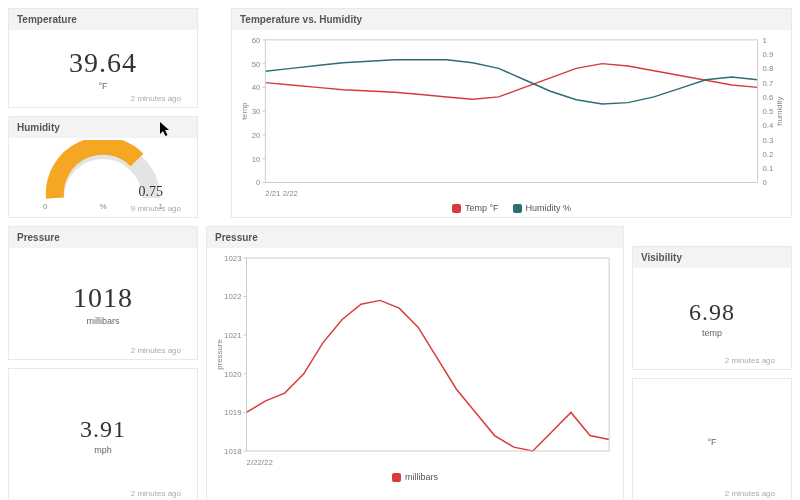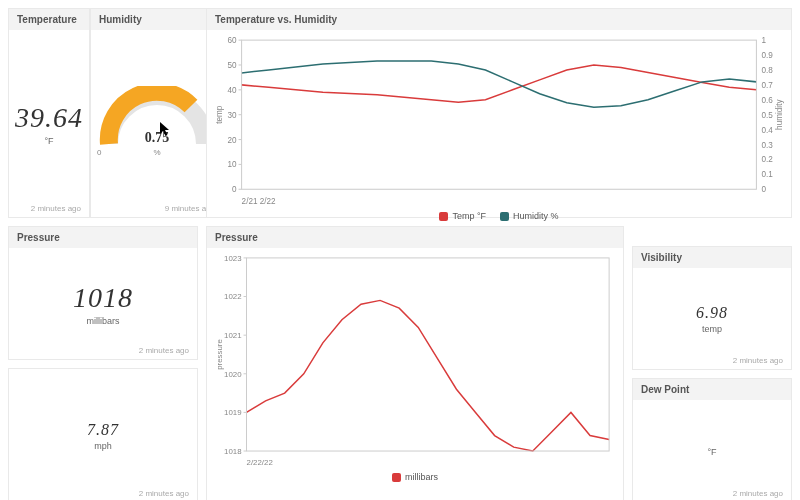--- a/index.html
+++ b/index.html
@@ -1,28 +1,28 @@
 <!DOCTYPE html>
 <html><head>
 <meta charset="utf-8">
 <style>
   * { box-sizing: border-box; margin: 0; padding: 0; }
   body { font-family: -apple-system, "Segoe UI", Arial, sans-serif; background: #fff; width: 800px; height: 500px; overflow: hidden; }
   .dash { display: grid; grid-template-columns: 190px 1fr 160px; grid-template-rows: 210px 1fr; gap: 8px; padding: 8px; width: 800px; height: 500px; }
   .panel { background: #fff; border: 1px solid #e9e9e9; display: flex; flex-direction: column; position: relative; }
   .panel-header { background: #f3f3f3; padding: 5px 8px; font-size: 10px; color: #555; font-weight: 600; }
   .panel-body { flex: 1; display: flex; flex-direction: column; align-items: center; justify-content: center; padding: 6px; position: relative; }
-  .big-num { font-family: Georgia, 'Times New Roman', serif; font-weight: 400; font-size: 28px; color: #333; letter-spacing: 1px; font-style: italic; }
-  .big-num.smallish { font-size: 16px; }
+  .big-num { font-family: Georgia, 'Times New Roman', serif; font-weight: 400; font-size: 28px; color: #333; letter-spacing: 1px; }
+  .big-num.smallish { font-size: 24px; }
   .unit { font-size: 9px; color: #666; margin-top: 2px; }
-  .ts { position: absolute; right: 8px; bottom: 4px; font-size: 8px; color: #aaa; }
-  .left-top { display: flex; flex-direction: row; height: 100%; }
+  .ts { position: absolute; right: 16px; bottom: 4px; font-size: 8px; color: #aaa; }
+  .left-top { display: flex; flex-direction: column; gap: 8px; height: 100%; }
   .left-top .panel { flex: 1; }
   .gauge-wrap { position: relative; width: 120px; height: 60px; }
-  .gauge-val { position: absolute; width: 100%; text-align: center; bottom: 0; font-family: Georgia, serif; font-size: 14px; font-weight: 700; color: #333; }
+  .gauge-val { position: absolute; width: 100%; text-align: right; bottom: 0; font-family: Georgia, serif; font-size: 14px; font-weight: 400; color: #333; }
   .gauge-scale { display: flex; justify-content: space-between; width: 120px; font-size: 8px; color: #888; margin-top: 2px; }
   .chart-wrap { flex: 1; width: 100%; position: relative; }
   svg { display: block; }
   .axis { font-size: 8px; fill: #888; }
   .series-temp { stroke: #d93b3b; stroke-width: 1.5; fill: none; }
   .series-hum  { stroke: #2c6e71; stroke-width: 1.5; fill: none; }
   .series-press{ stroke: #d93b3b; stroke-width: 1.5; fill: none; }
   .legend { display: flex; justify-content: center; gap: 14px; font-size: 9px; color: #555; padding: 3px 0 20px; }
   .legend .sw { display: inline-block; width: 9px; height: 9px; border-radius: 2px; margin-right: 4px; vertical-align: middle; }
   .axis-line { stroke: #ccc; stroke-width: 1; }
@@ -63,21 +63,21 @@
         <div class="gauge-scale">
           <span>0</span>
           <span>%</span>
           <span>1</span>
         </div>
         <div class="ts">9 minutes ago</div>
       </div>
     </div>
   </div>
 
-  <div class="panel" style="grid-column: 2 / span 2;">
+  <div class="panel" style="grid-column: 2 / span 2; margin-left: 25px;">
     <div class="panel-header">Temperature vs. Humidity</div>
     <div class="panel-body" style="padding:4px 6px 0 6px;">
       <div class="chart-wrap">
         <svg id="chart1" width="100%" height="100%" viewBox="0 0 560 170" preserveAspectRatio="none">
             <line class="axis-line" x1="28" y1="152" x2="25" y2="152"></line>
             <text class="axis" x="23" y="155" text-anchor="end">0</text>
             <line class="axis-line" x1="28" y1="127.66666666666667" x2="25" y2="127.66666666666667"></line>
             <text class="axis" x="23" y="130.66666666666669" text-anchor="end">10</text>
             <line class="axis-line" x1="28" y1="103.33333333333334" x2="25" y2="103.33333333333334"></line>
             <text class="axis" x="23" y="106.33333333333334" text-anchor="end">20</text>
@@ -119,21 +119,21 @@
     <div class="panel">
       <div class="panel-header">Pressure</div>
       <div class="panel-body">
         <div class="big-num">1018</div>
         <div class="unit">millibars</div>
         <div class="ts">2 minutes ago</div>
       </div>
     </div>
     <div class="panel">
       <div class="panel-body">
-        <div class="big-num smallish">7.87</div>
+        <div class="big-num smallish">3.91</div>
         <div class="unit">mph</div>
         <div class="ts">2 minutes ago</div>
       </div>
     </div>
   </div>
 
   <div class="panel">
     <div class="panel-header">Pressure</div>
     <div class="panel-body" style="padding:4px 6px 0 6px;">
       <div class="chart-wrap">
@@ -165,21 +165,20 @@
   <div class="row2-right">
     <div class="panel">
       <div class="panel-header">Visibility</div>
       <div class="panel-body">
         <div class="big-num smallish">6.98</div>
         <div class="unit">temp</div>
         <div class="ts">2 minutes ago</div>
       </div>
     </div>
     <div class="panel">
-      <div class="panel-header">Dew Point</div>
       <div class="panel-body">
         <div class="unit">°F</div>
         <div class="ts">2 minutes ago</div>
       </div>
     </div>
   </div>
 
 </div>
 
 <svg class="cursor" viewBox="0 0 12 16">

